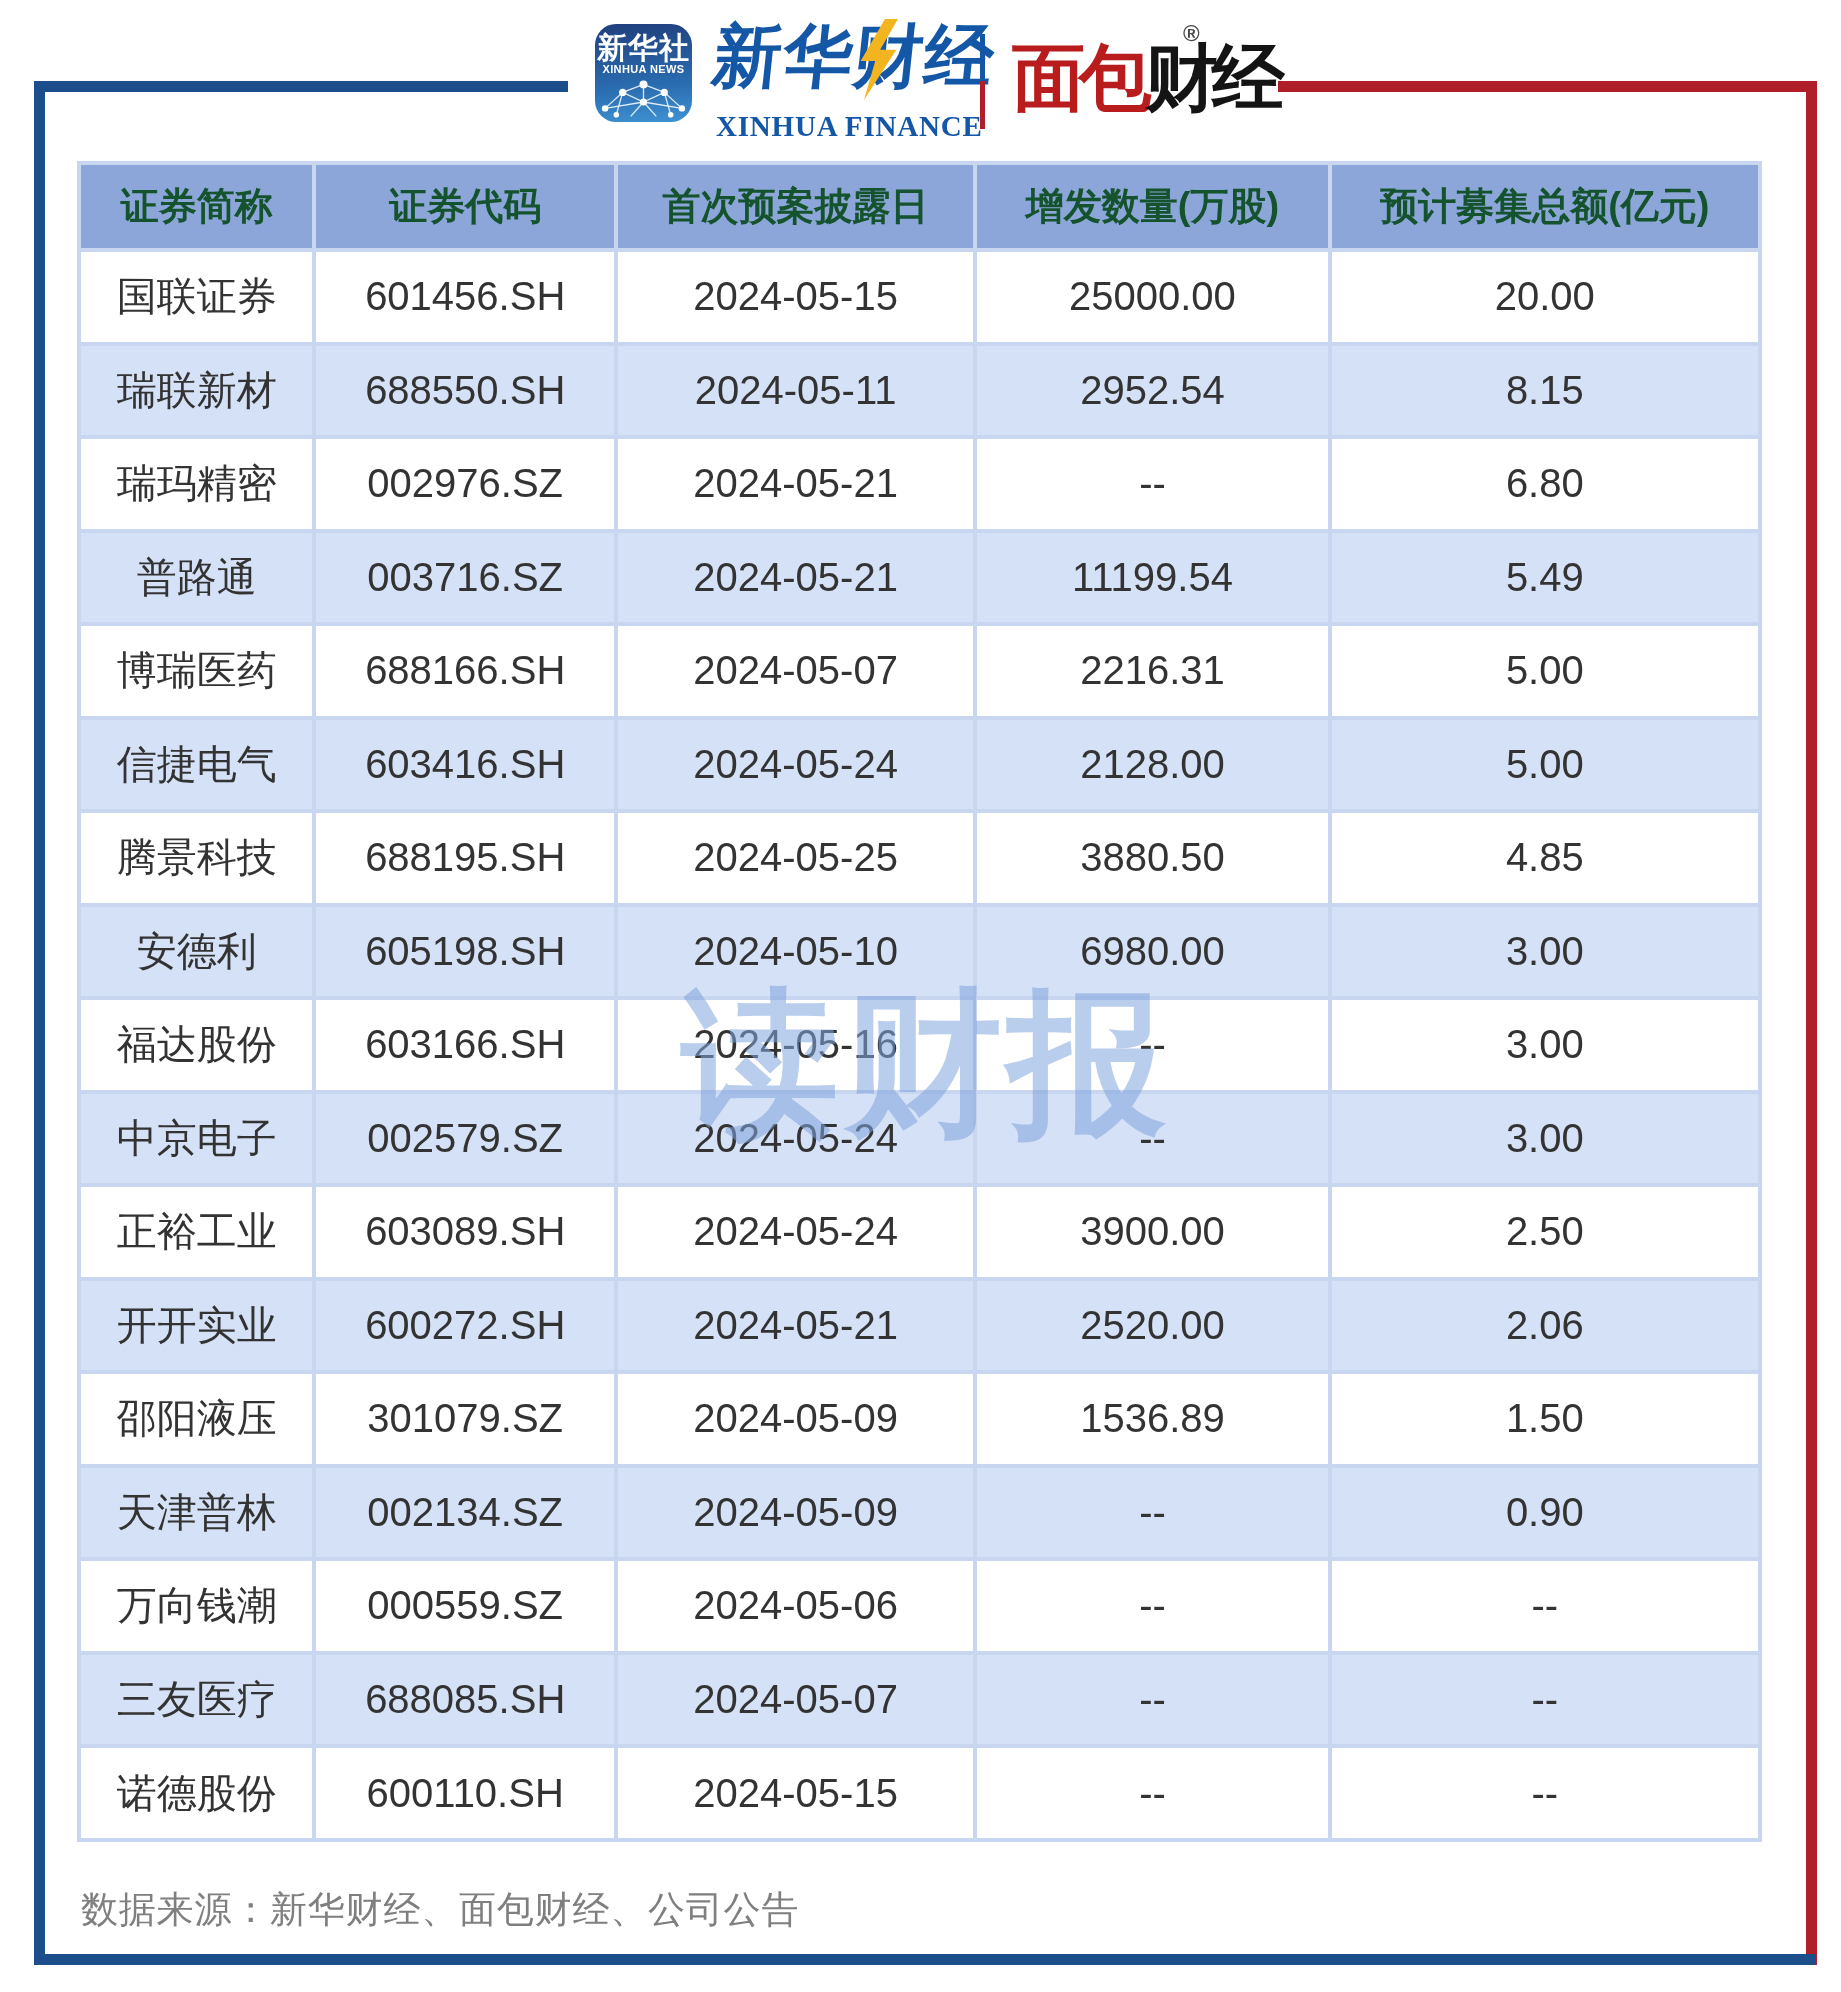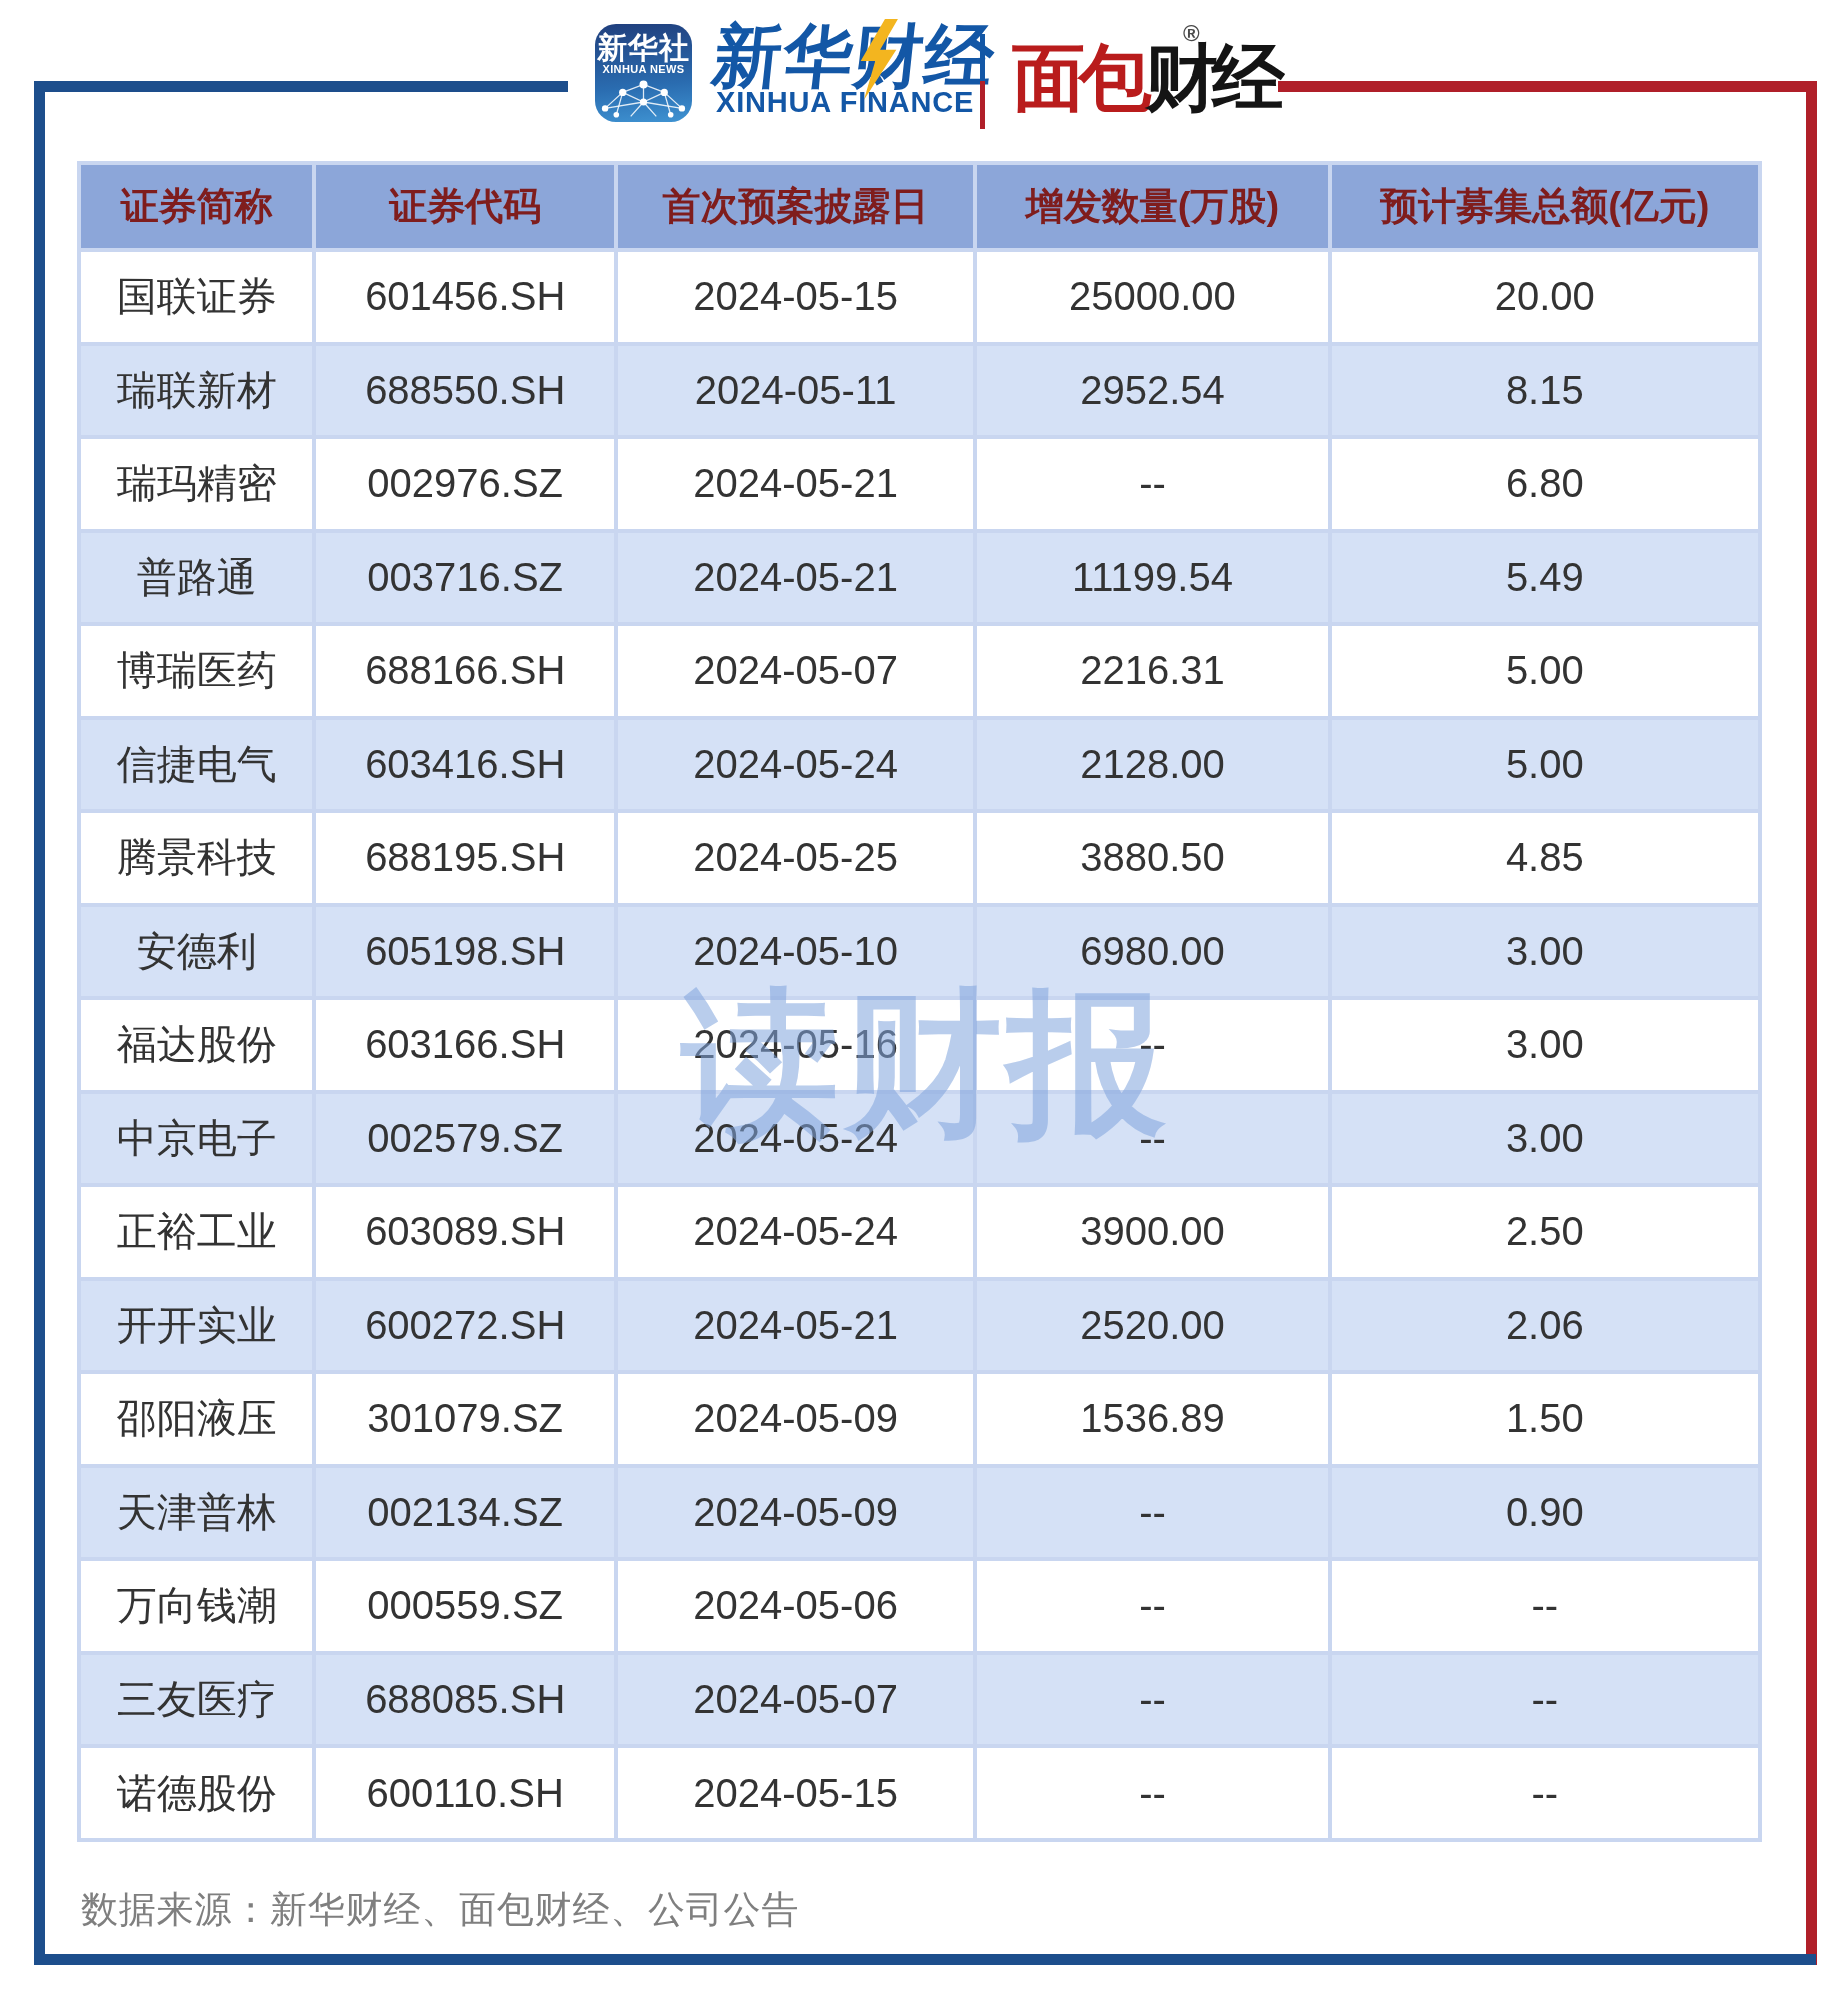--- a/index.html
+++ b/index.html
@@ -27,22 +27,22 @@
   .xh-icon .en{font-size:11px;font-weight:bold;letter-spacing:0.4px;line-height:11.3px;}
   .xh-icon svg{display:block;margin:3.2px auto 0 auto;}
 
   .xhf-cal{
     position:absolute;left:713px;top:16px;width:274px;height:81px;
     font-size:69px;font-weight:900;color:#1357a6;letter-spacing:1.6px;
     transform:skewX(-6deg);white-space:nowrap;line-height:81px;
   }
   .xhf-bolt{position:absolute;left:859px;top:19.3px;}
   .xhf-en{
-    position:absolute;left:716px;top:86px;
-    font-family:Liberation Sans, sans-serif;
+    position:absolute;left:716px;top:110px;
+    font-family:Liberation Serif, serif;
     font-size:29px;font-weight:bold;color:#1357a6;letter-spacing:0.8px;white-space:nowrap;
   }
   .logo-divider{
     position:absolute;left:980px;top:34px;width:4.8px;height:95px;
     background:linear-gradient(#1357a6 0 50%,#b01f29 50% 100%);
   }
   .bread{
     position:absolute;left:1012px;top:29px;height:97px;
     font-size:73px;font-weight:900;letter-spacing:-6.4px;white-space:nowrap;line-height:97px;
   }
@@ -56,21 +56,21 @@
   .tbl-wrap{position:absolute;left:77px;top:161px;width:1685px;height:1681px;}
   table{
     width:100%;height:100%;border-collapse:collapse;table-layout:fixed;
     background:#ffffff;
   }
   th,td{
     border:4px solid #c9d6f0;text-align:center;vertical-align:middle;
     color:#333333;overflow:hidden;white-space:nowrap;
   }
   thead th{
-    height:81px;background:#8ca6d9;color:#7f1d1d;
+    height:81px;background:#8ca6d9;color:#14532d;
     font-size:38px;font-weight:bold;
   }
   tbody td{font-size:40px;}
   tbody tr{height:84px;}
   tbody tr:nth-child(even) td{background:#d5e1f6;}
   tbody tr:nth-child(odd) td{background:#ffffff;}
   th:nth-child(1){width:13.9%;}
   th:nth-child(2){width:17.9%;}
   th:nth-child(3){width:21.4%;}
   th:nth-child(4){width:21.1%;}

